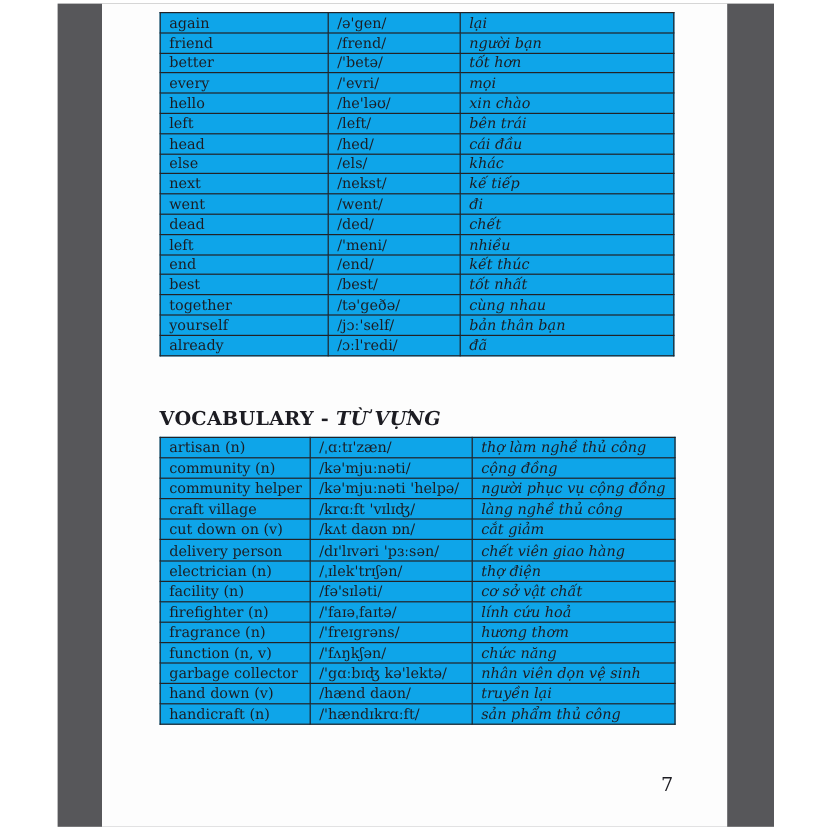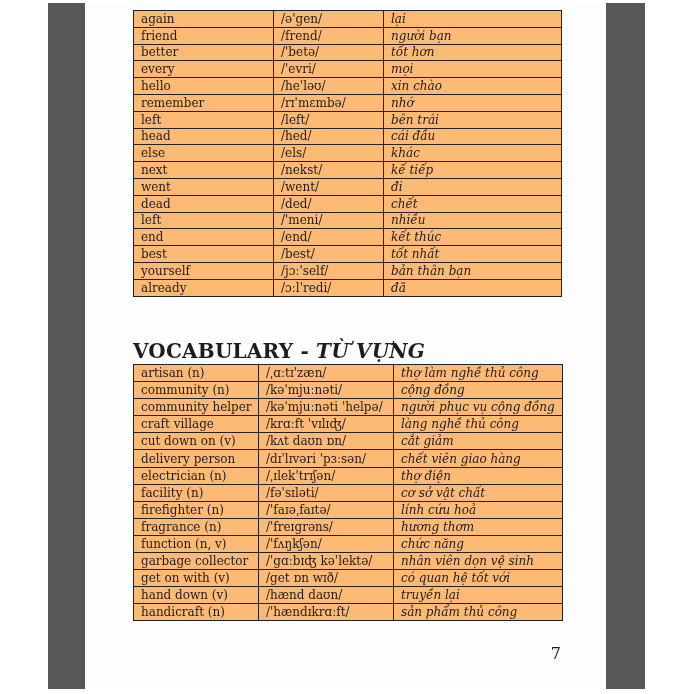--- a/index.html
+++ b/index.html
@@ -20,21 +20,21 @@
     left: 37px; top: 0;
     width: 521px; height: 686px;
     background: #fdfdfd;
     color: #1c1c22;
   }
   table.vocab {
     position: absolute;
     left: 48px;
     border-collapse: collapse;
     table-layout: fixed;
-    background: #fdba74;
+    background: #0ea5e9;
   }
   table.vocab td {
     border: 1px solid #222226;
     font-size: 12px;
     line-height: 12px;
     vertical-align: middle;
     padding: 0 4px 0 7px;
     white-space: nowrap;
     overflow: hidden;
   }
@@ -45,21 +45,21 @@
   #table1 td:nth-child(3) { width: 178px; }
   #table2 { top: 361px; width: 429px; }
   #table2 td { height: 17.1px; }
   #table2 td:nth-child(1) { width: 125px; }
   #table2 td:nth-child(2) { width: 135px; }
   #table2 td:nth-child(3) { width: 169px; }
   td.col-meaning { font-style: italic; }
   .heading {
     position: absolute;
     left: 48px; top: 336px;
-    font-size: 20px;
+    font-size: 16px;
     font-weight: bold;
     letter-spacing: 0.2px;
     white-space: nowrap;
   }
   .heading .vi { font-style: italic; }
   .page-number {
     position: absolute;
     left: 48px; top: 641px;
     width: 428px;
     text-align: right;
@@ -93,25 +93,20 @@
             <td class="col-word">every</td>
             <td class="col-ipa">/'evri/</td>
             <td class="col-meaning">mọi</td>
           </tr>
           <tr>
             <td class="col-word">hello</td>
             <td class="col-ipa">/he'ləʊ/</td>
             <td class="col-meaning">xin chào</td>
           </tr>
           <tr>
-            <td class="col-word">remember</td>
-            <td class="col-ipa">/rɪ'mɛmbə/</td>
-            <td class="col-meaning">nhớ</td>
-          </tr>
-          <tr>
             <td class="col-word">left</td>
             <td class="col-ipa">/left/</td>
             <td class="col-meaning">bên trái</td>
           </tr>
           <tr>
             <td class="col-word">head</td>
             <td class="col-ipa">/hed/</td>
             <td class="col-meaning">cái đầu</td>
           </tr>
           <tr>
@@ -143,20 +138,25 @@
             <td class="col-word">end</td>
             <td class="col-ipa">/end/</td>
             <td class="col-meaning">kết thúc</td>
           </tr>
           <tr>
             <td class="col-word">best</td>
             <td class="col-ipa">/best/</td>
             <td class="col-meaning">tốt nhất</td>
           </tr>
           <tr>
+            <td class="col-word">together</td>
+            <td class="col-ipa">/tə'geðə/</td>
+            <td class="col-meaning">cùng nhau</td>
+          </tr>
+          <tr>
             <td class="col-word">yourself</td>
             <td class="col-ipa">/jɔː'self/</td>
             <td class="col-meaning">bản thân bạn</td>
           </tr>
           <tr>
             <td class="col-word">already</td>
             <td class="col-ipa">/ɔːl'redi/</td>
             <td class="col-meaning">đã</td>
           </tr>
         </tbody>
@@ -222,25 +222,20 @@
             <td class="col-word">function (n, v)</td>
             <td class="col-ipa">/'fʌŋkʃən/</td>
             <td class="col-meaning">chức năng</td>
           </tr>
           <tr>
             <td class="col-word">garbage collector</td>
             <td class="col-ipa">/'gɑːbɪʤ kə'lektə/</td>
             <td class="col-meaning">nhân viên dọn vệ sinh</td>
           </tr>
           <tr>
-            <td class="col-word">get on with (v)</td>
-            <td class="col-ipa">/get ɒn wɪð/</td>
-            <td class="col-meaning">có quan hệ tốt với</td>
-          </tr>
-          <tr>
             <td class="col-word">hand down (v)</td>
             <td class="col-ipa">/hænd daʊn/</td>
             <td class="col-meaning">truyền lại</td>
           </tr>
           <tr>
             <td class="col-word">handicraft (n)</td>
             <td class="col-ipa">/'hændɪkrɑːft/</td>
             <td class="col-meaning">sản phẩm thủ công</td>
           </tr>
         </tbody>

